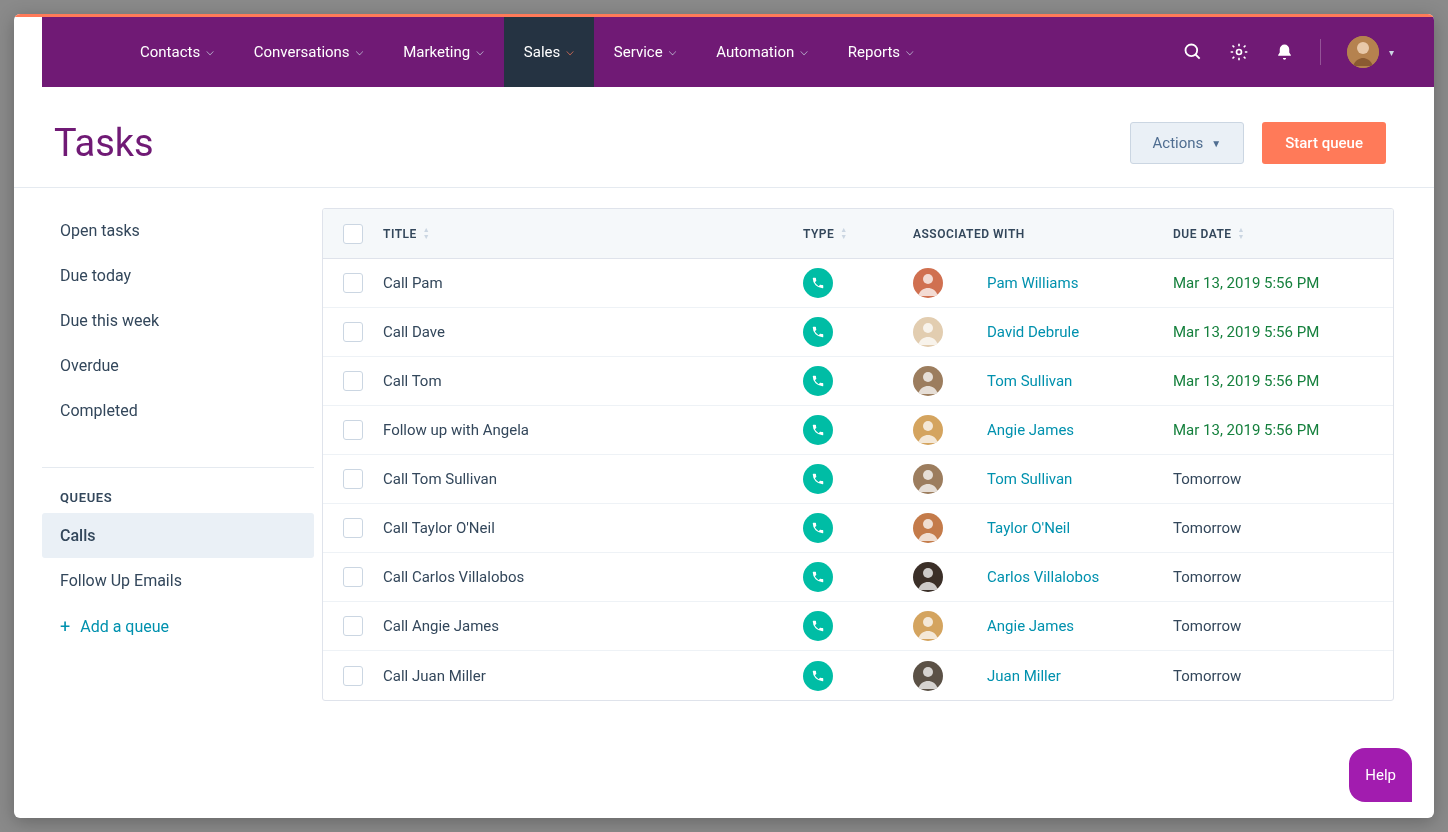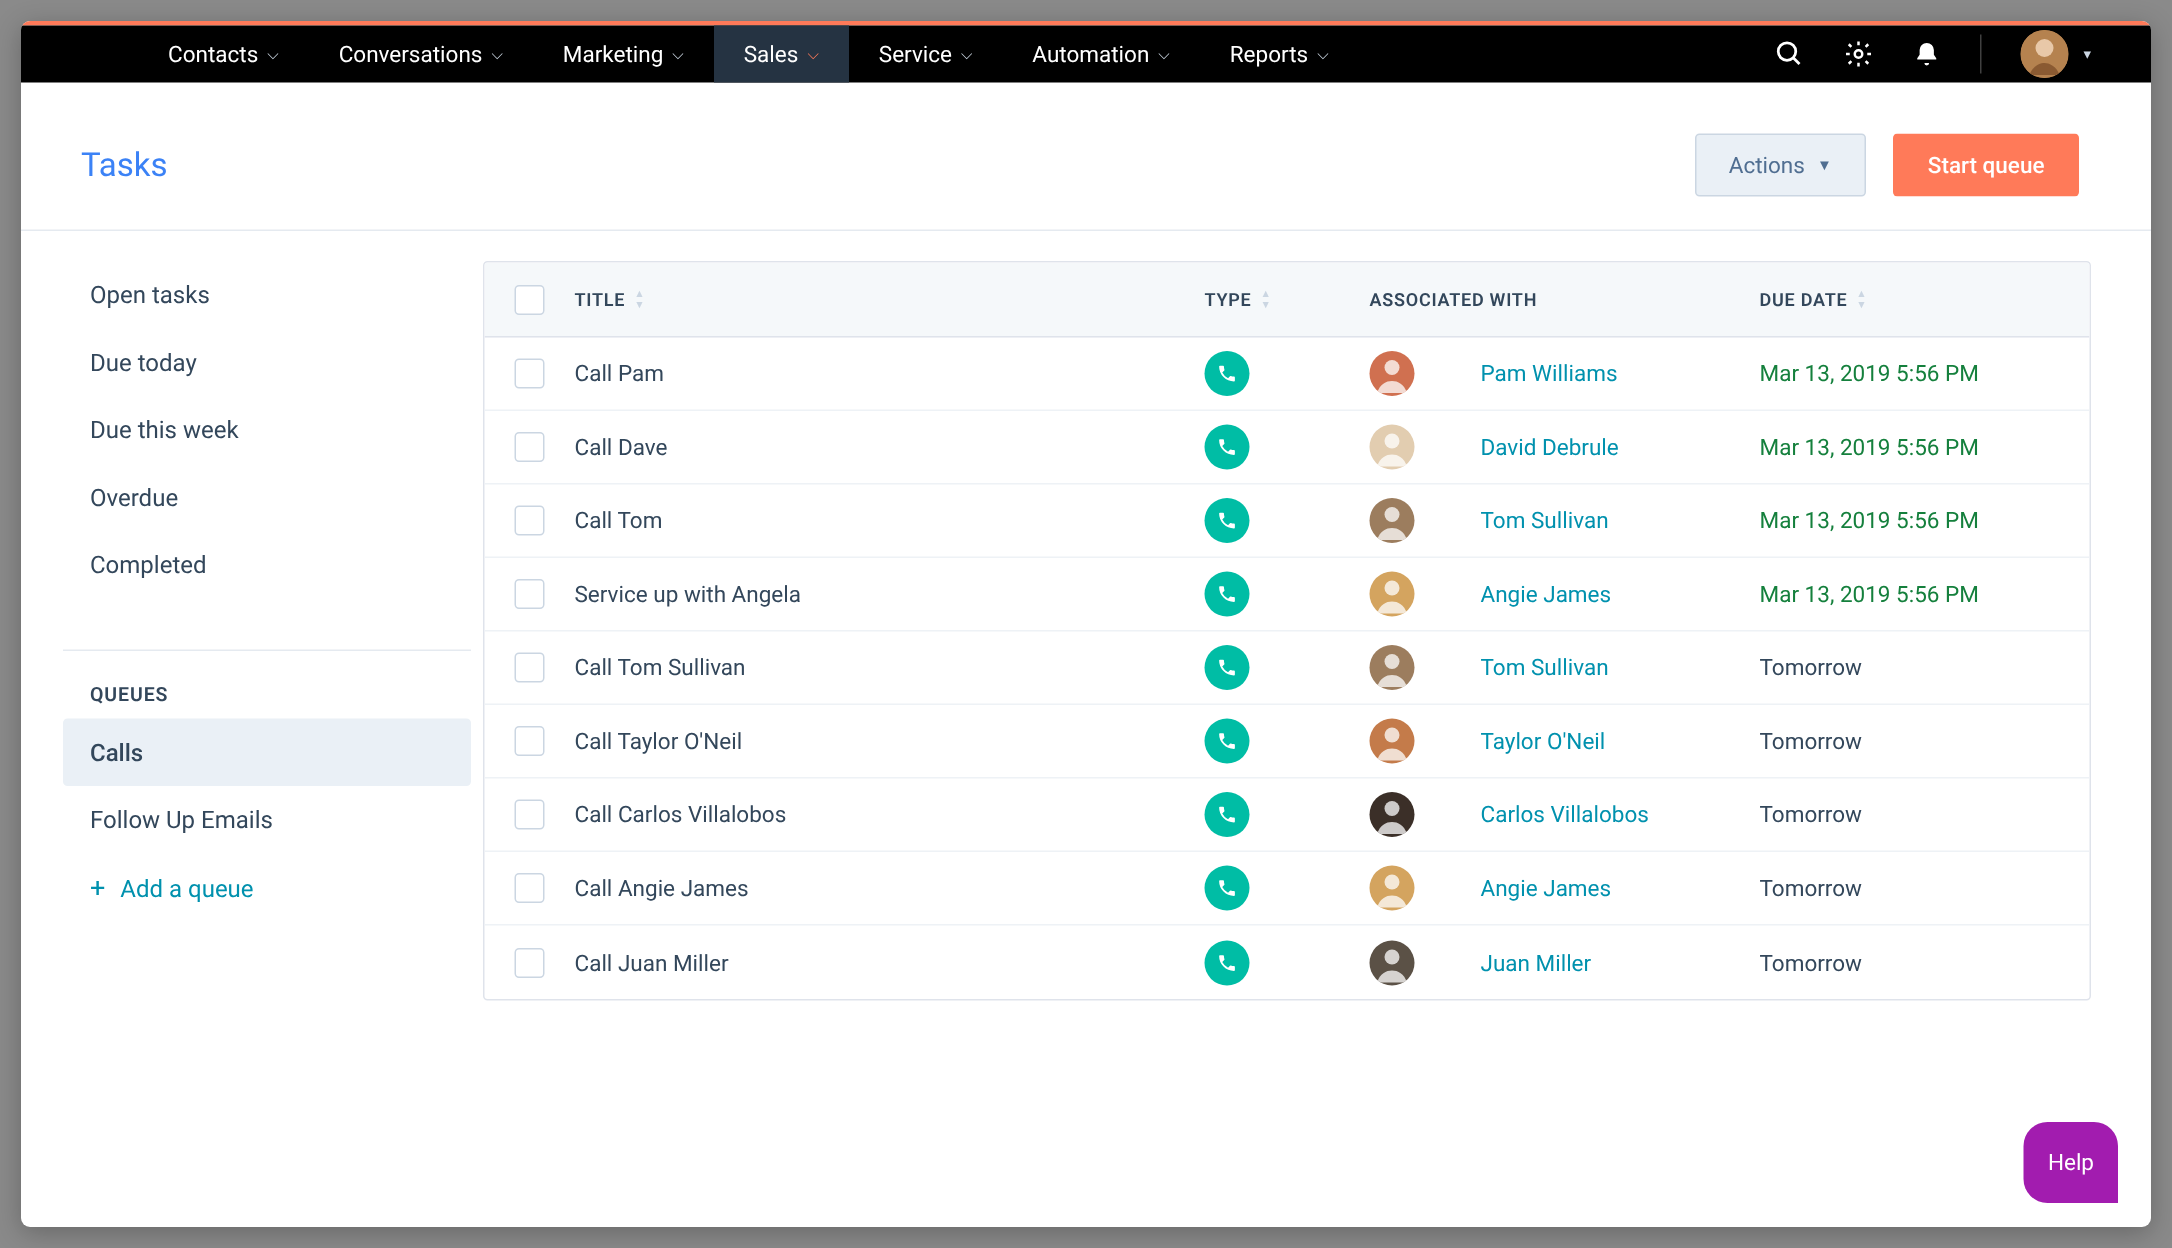--- a/index.html
+++ b/index.html
@@ -17,25 +17,26 @@
     height: 804px;
     margin: 0 auto;
     position: relative;
   }
   .orange-bar {
     height: 3px;
     background: #ff7a59;
   }
   
   .topnav {
-    background: #000000;
-    height: 38px;
+    background: #701a75;
+    height: 70px;
     display: flex;
     align-items: center;
     padding: 0 0 0 0;
+    margin-left: 28px;
   }
   .logo {
     width: 58px;
     display:flex;
     align-items:center;
     justify-content:center;
     padding-left:40px;
     padding-right:20px;
   }
   .logo svg { width: 24px; height: 24px; }
@@ -82,23 +83,23 @@
   }
   .avatar-row { display:flex; align-items:center; gap:10px; cursor:pointer;}
   
   .page-header {
     display:flex;
     align-items:center;
     padding: 34px 48px 22px 40px;
     border-bottom: 1px solid #e5eaf0;
   }
   .page-title {
-    font-size: 22px;
+    font-size: 38px;
     font-weight: 400;
-    color: #3b82f6;
+    color: #701a75;
   }
   .header-actions {
     margin-left:auto;
     display:flex;
     gap:18px;
   }
   .btn {
     border-radius:3px;
     font-size:15px;
     padding: 11px 22px;
@@ -461,21 +462,21 @@
     </div>
     <div class="col-due">
               <span class="due-past">Mar 13, 2019 5:56 PM</span>
             </div>
   </div>
           <div class="row">
     <div class="col-check">
               <div class="checkbox"></div>
             </div>
     <div class="col-title">
-              <span style="cursor:pointer;">Service up with Angela</span>
+              <span style="cursor:pointer;">Follow up with Angela</span>
             </div>
     <div class="col-type">
               <div class="type-icon">
                 <svg viewBox="0 0 24 24" fill="#fff">
                   <path d="M6.6 10.8a15 15 0 0 0 6.6 6.6l2.2-2.2a1 1 0 0 1 1-.25 11.4 11.4 0 0 0 3.6.58 1 1 0 0 1 1 1V20a1 1 0 0 1-1 1A17 17 0 0 1 3 4a1 1 0 0 1 1-1h3.5a1 1 0 0 1 1 1 11.4 11.4 0 0 0 .58 3.6 1 1 0 0 1-.25 1z"></path>
                 </svg>
               </div>
             </div>
     <div class="col-assoc">
       <div class="assoc">

